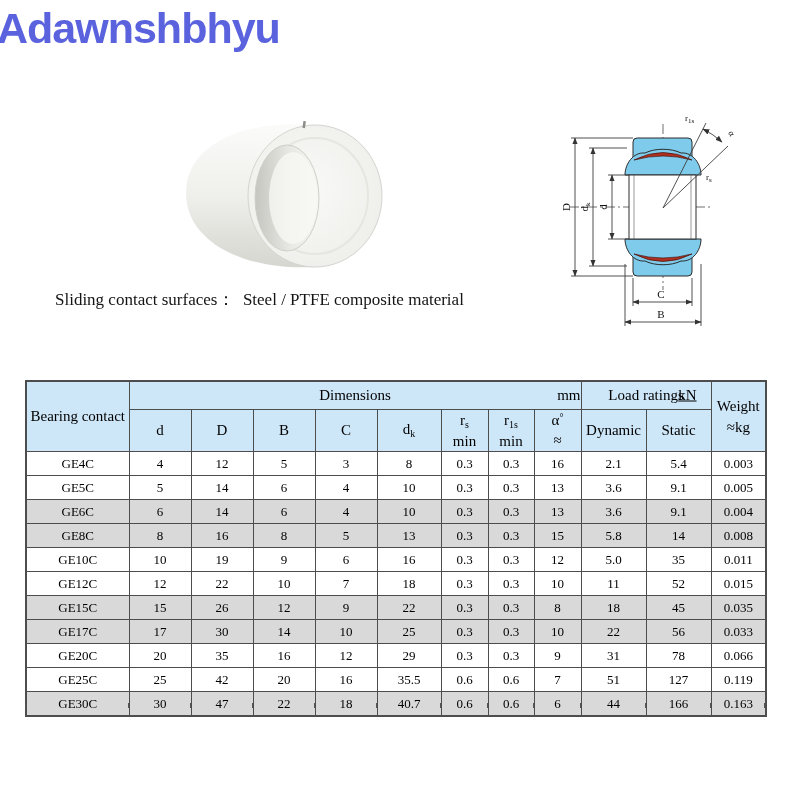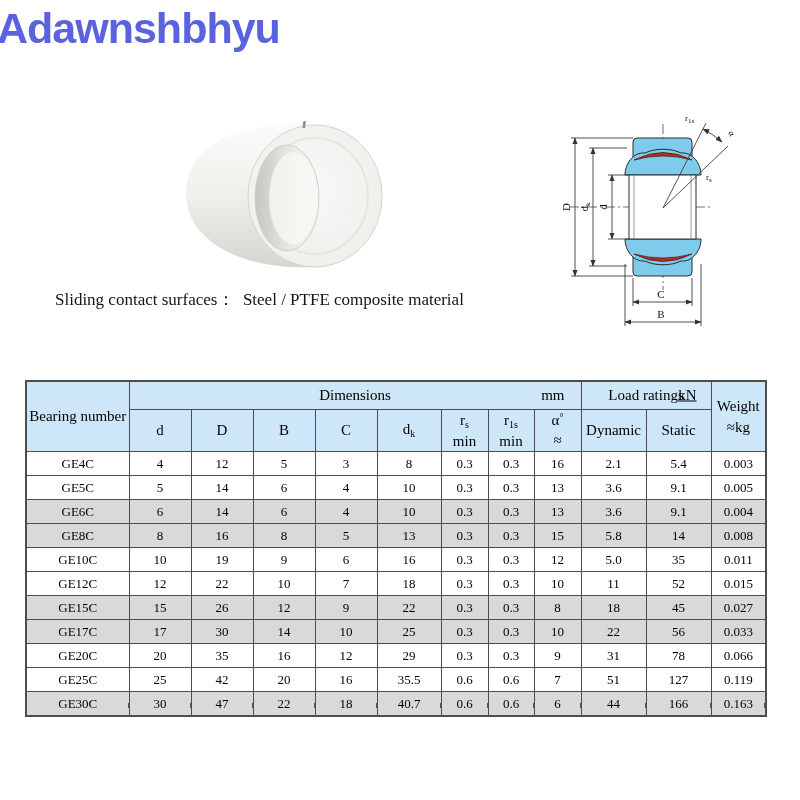--- a/index.html
+++ b/index.html
@@ -37,21 +37,21 @@
   .spec-table th,.spec-table td{
     border:1px solid #4d4d4d;text-align:center;vertical-align:middle;
     padding:0;color:#000;overflow:hidden;
   }
   .spec-table thead th{background:#cee7f8;font-weight:normal;font-size:15px;}
   .spec-table thead tr.h1{height:28px;}
   .spec-table thead tr.h2{height:42px;}
   .spec-table tbody td{font-size:13px;height:23px;background:#ffffff;}
   .spec-table tbody tr.shaded td{background:#d9d9d9;}
   .dim-cell{position:relative;}
-  .dim-cell .unit{position:absolute;right:16px;top:50%;transform:translateY(-50%);}
+  .dim-cell .unit{position:absolute;right:0;top:50%;transform:translateY(-50%);}
   .load-cell{position:relative;}
   .load-cell .unit{position:absolute;right:14px;top:50%;transform:translateY(-50%);text-decoration:underline;}
   .twoline div{line-height:1.35;}
   sub{font-size:10px;vertical-align:-3px;}
   sup{font-size:10px;vertical-align:4px;}
   .stub-strip{position:absolute;left:25px;top:703px;width:740px;height:5px;}
   .stub{position:absolute;top:0;width:1px;height:5px;background:#555;}
 </style>
 </head>
 <body>
@@ -152,21 +152,21 @@
       <col style="width:64px">
       <col style="width:47px">
       <col style="width:46px">
     <col style="width:47px">
       <col style="width:65px">
       <col style="width:65px">
       <col style="width:55px">
   </colgroup>
   <thead>
     <tr class="h1">
-      <th rowspan="2">Bearing number</th>
+      <th rowspan="2">Bearing contact</th>
       <th colspan="8" class="dim-cell">
         <span>Dimensions</span>
         <span class="unit">mm</span>
       </th>
       <th colspan="2" class="load-cell">
         <span>Load ratings</span>
         <span class="unit">kN</span>
       </th>
       <th rowspan="2" class="twoline">
         <div>Weight</div>
@@ -285,21 +285,21 @@
         <td>15</td>
         <td>26</td>
         <td>12</td>
         <td>9</td>
         <td>22</td>
         <td>0.3</td>
         <td>0.3</td>
         <td>8</td>
         <td>18</td>
         <td>45</td>
-        <td>0.027</td>
+        <td>0.035</td>
       </tr>
       <tr class="shaded">
         <td>GE17C</td>
         <td>17</td>
         <td>30</td>
         <td>14</td>
         <td>10</td>
         <td>25</td>
         <td>0.3</td>
         <td>0.3</td>

